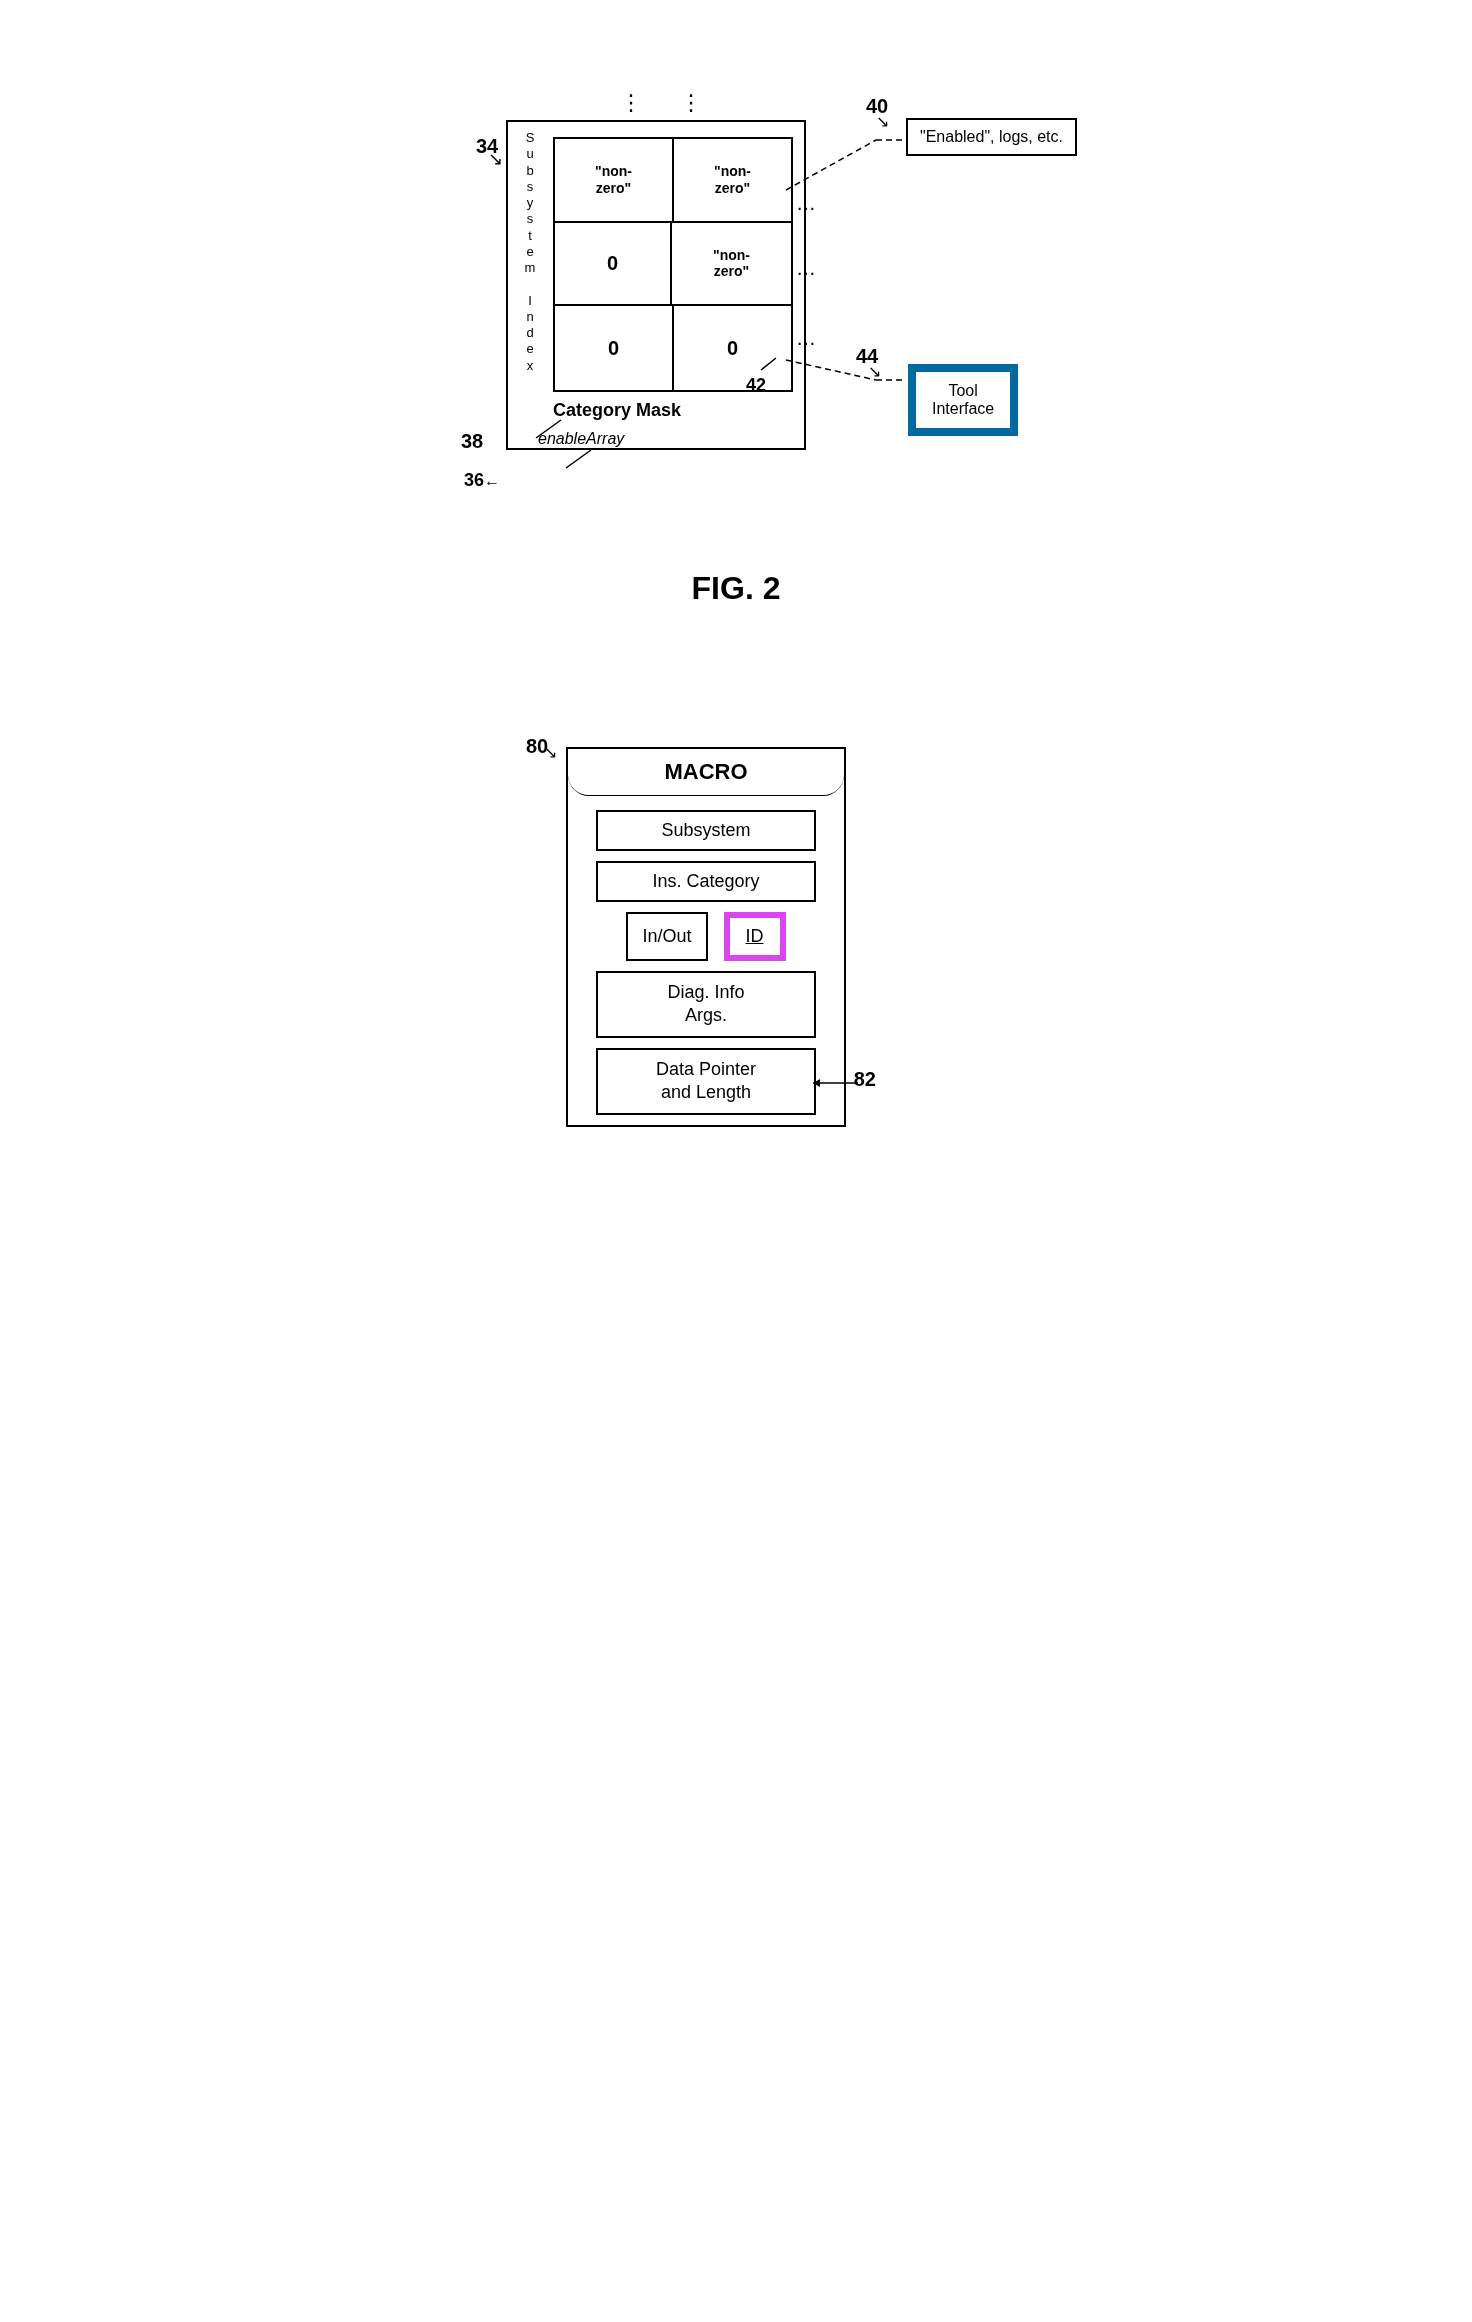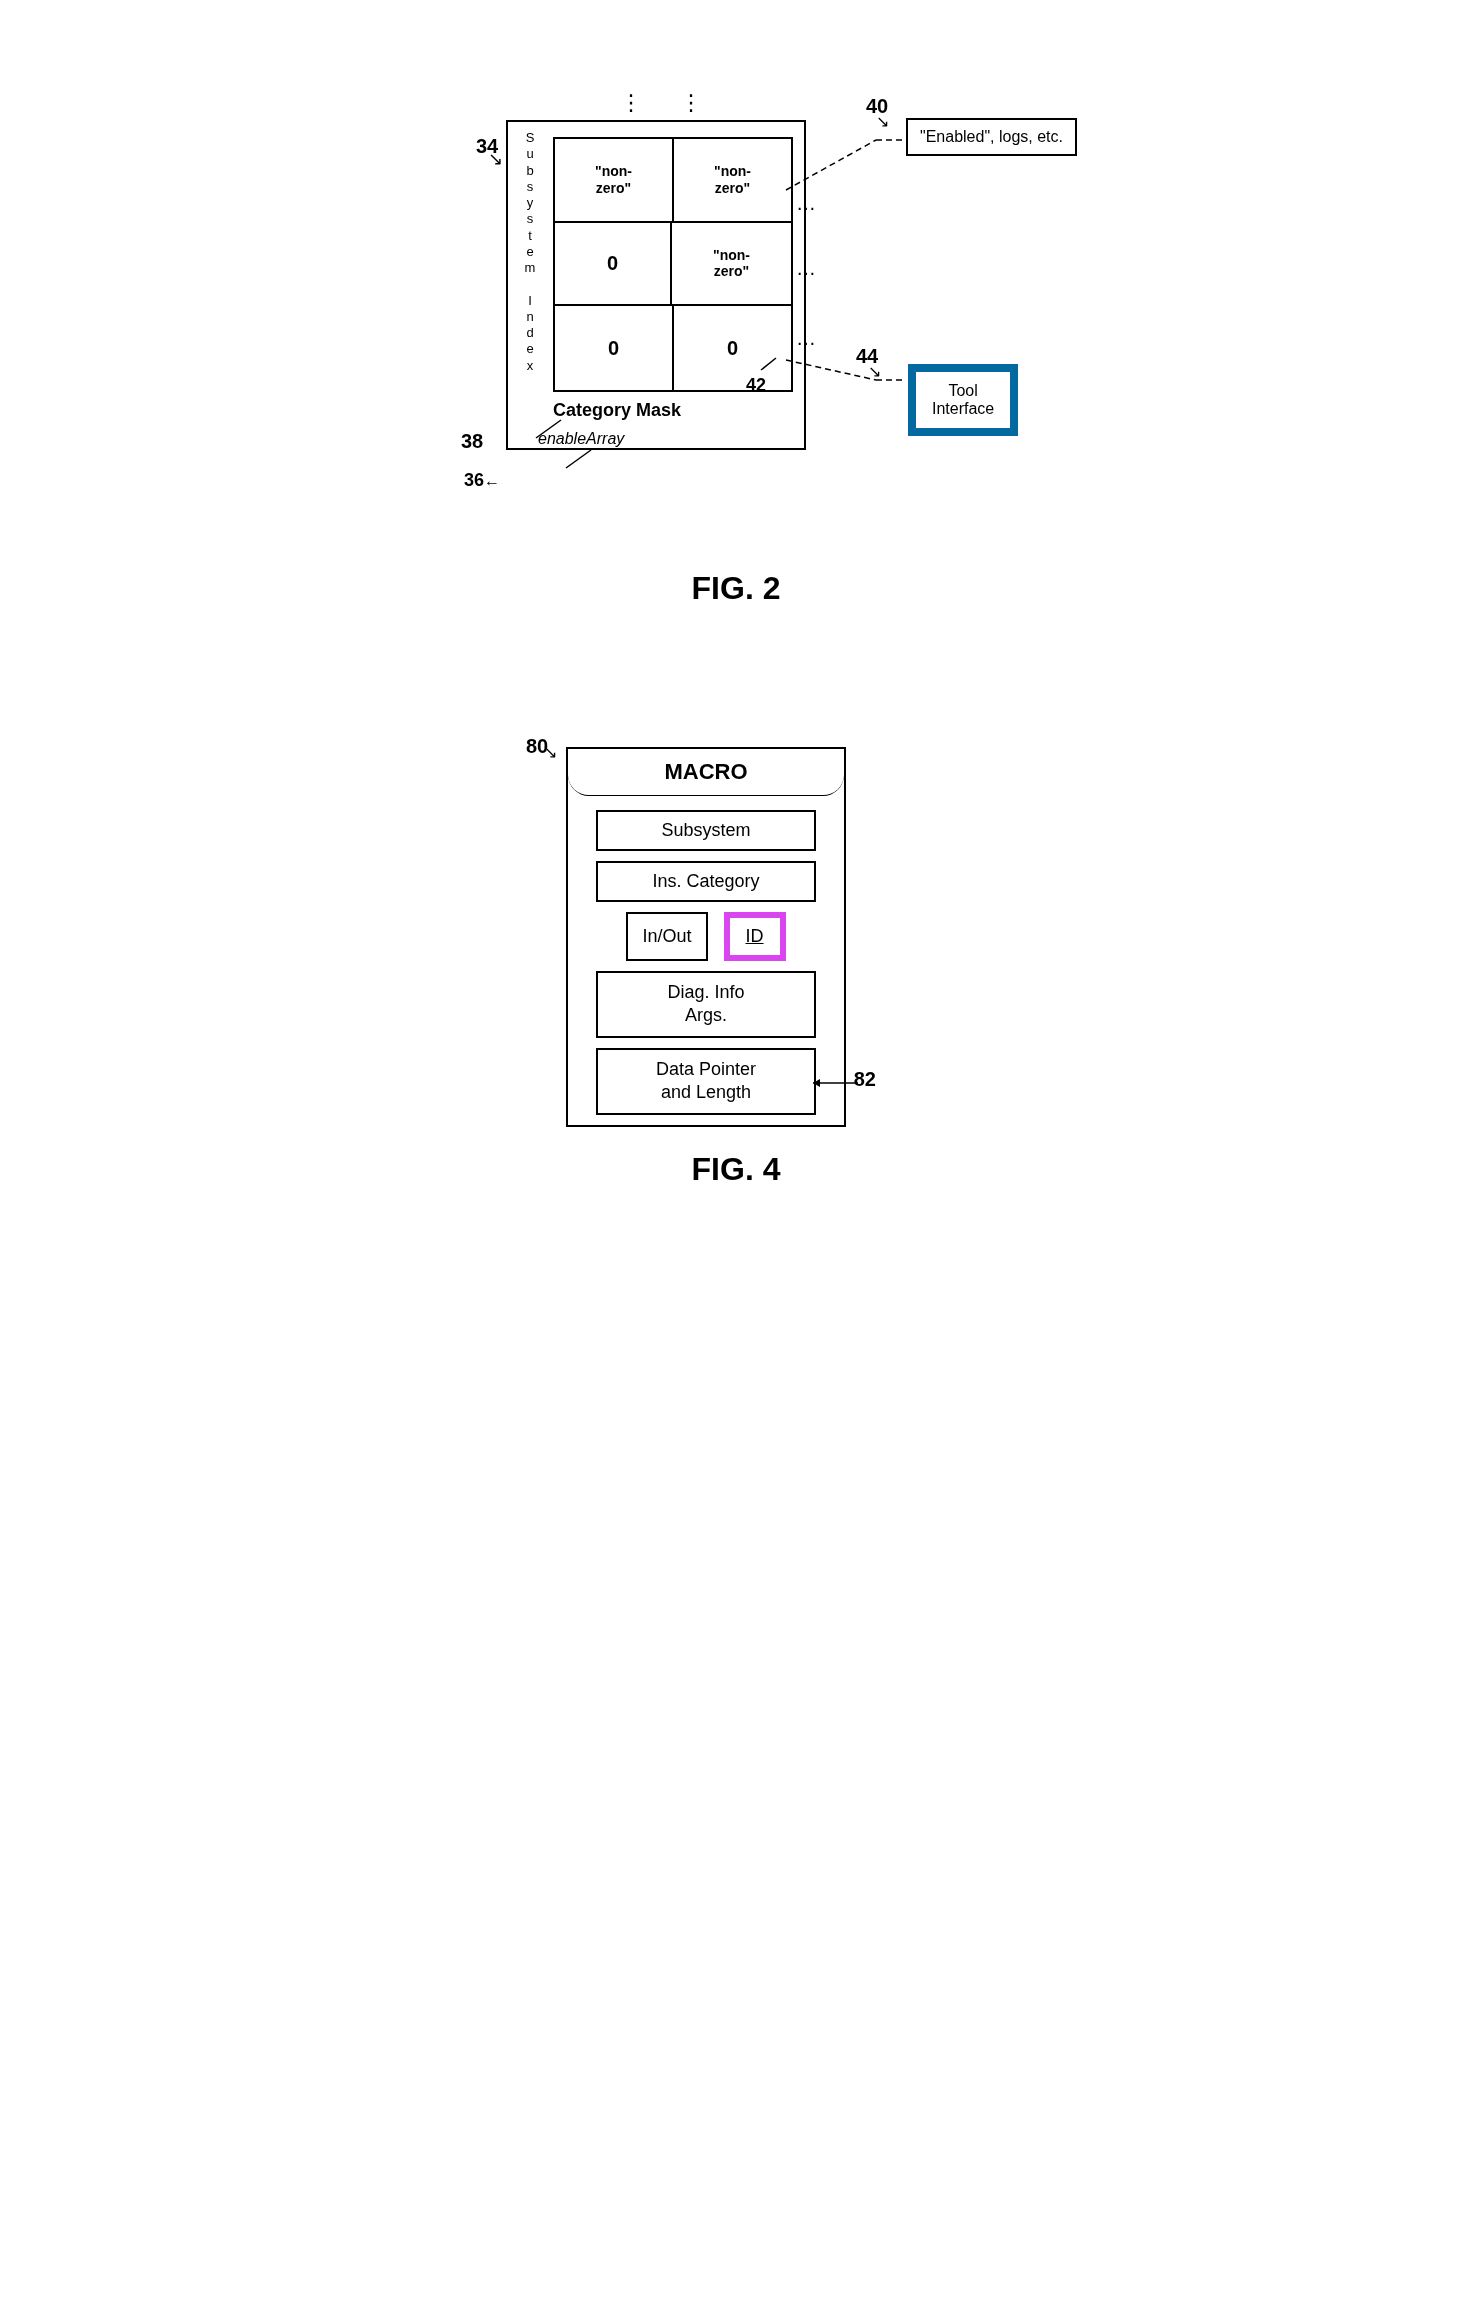--- a/index.html
+++ b/index.html
@@ -181,17 +181,16 @@
           <svg style="position:absolute; right:-52px; top:30px; width:60px; height:20px; overflow:visible;">
             <line x1="50" y1="5" x2="5" y2="5" stroke="#000" stroke-width="1.5"></line>
             <polygon points="5,5 12,1 12,9" fill="#000"></polygon>
           </svg>
         </div>
 
       </div>
 
     </div>
 
-    <div class="fig4-title" style="margin-top:24px;">FIG. 4</div>
 
   </div>
 
 </div>
 
 </body></html>

